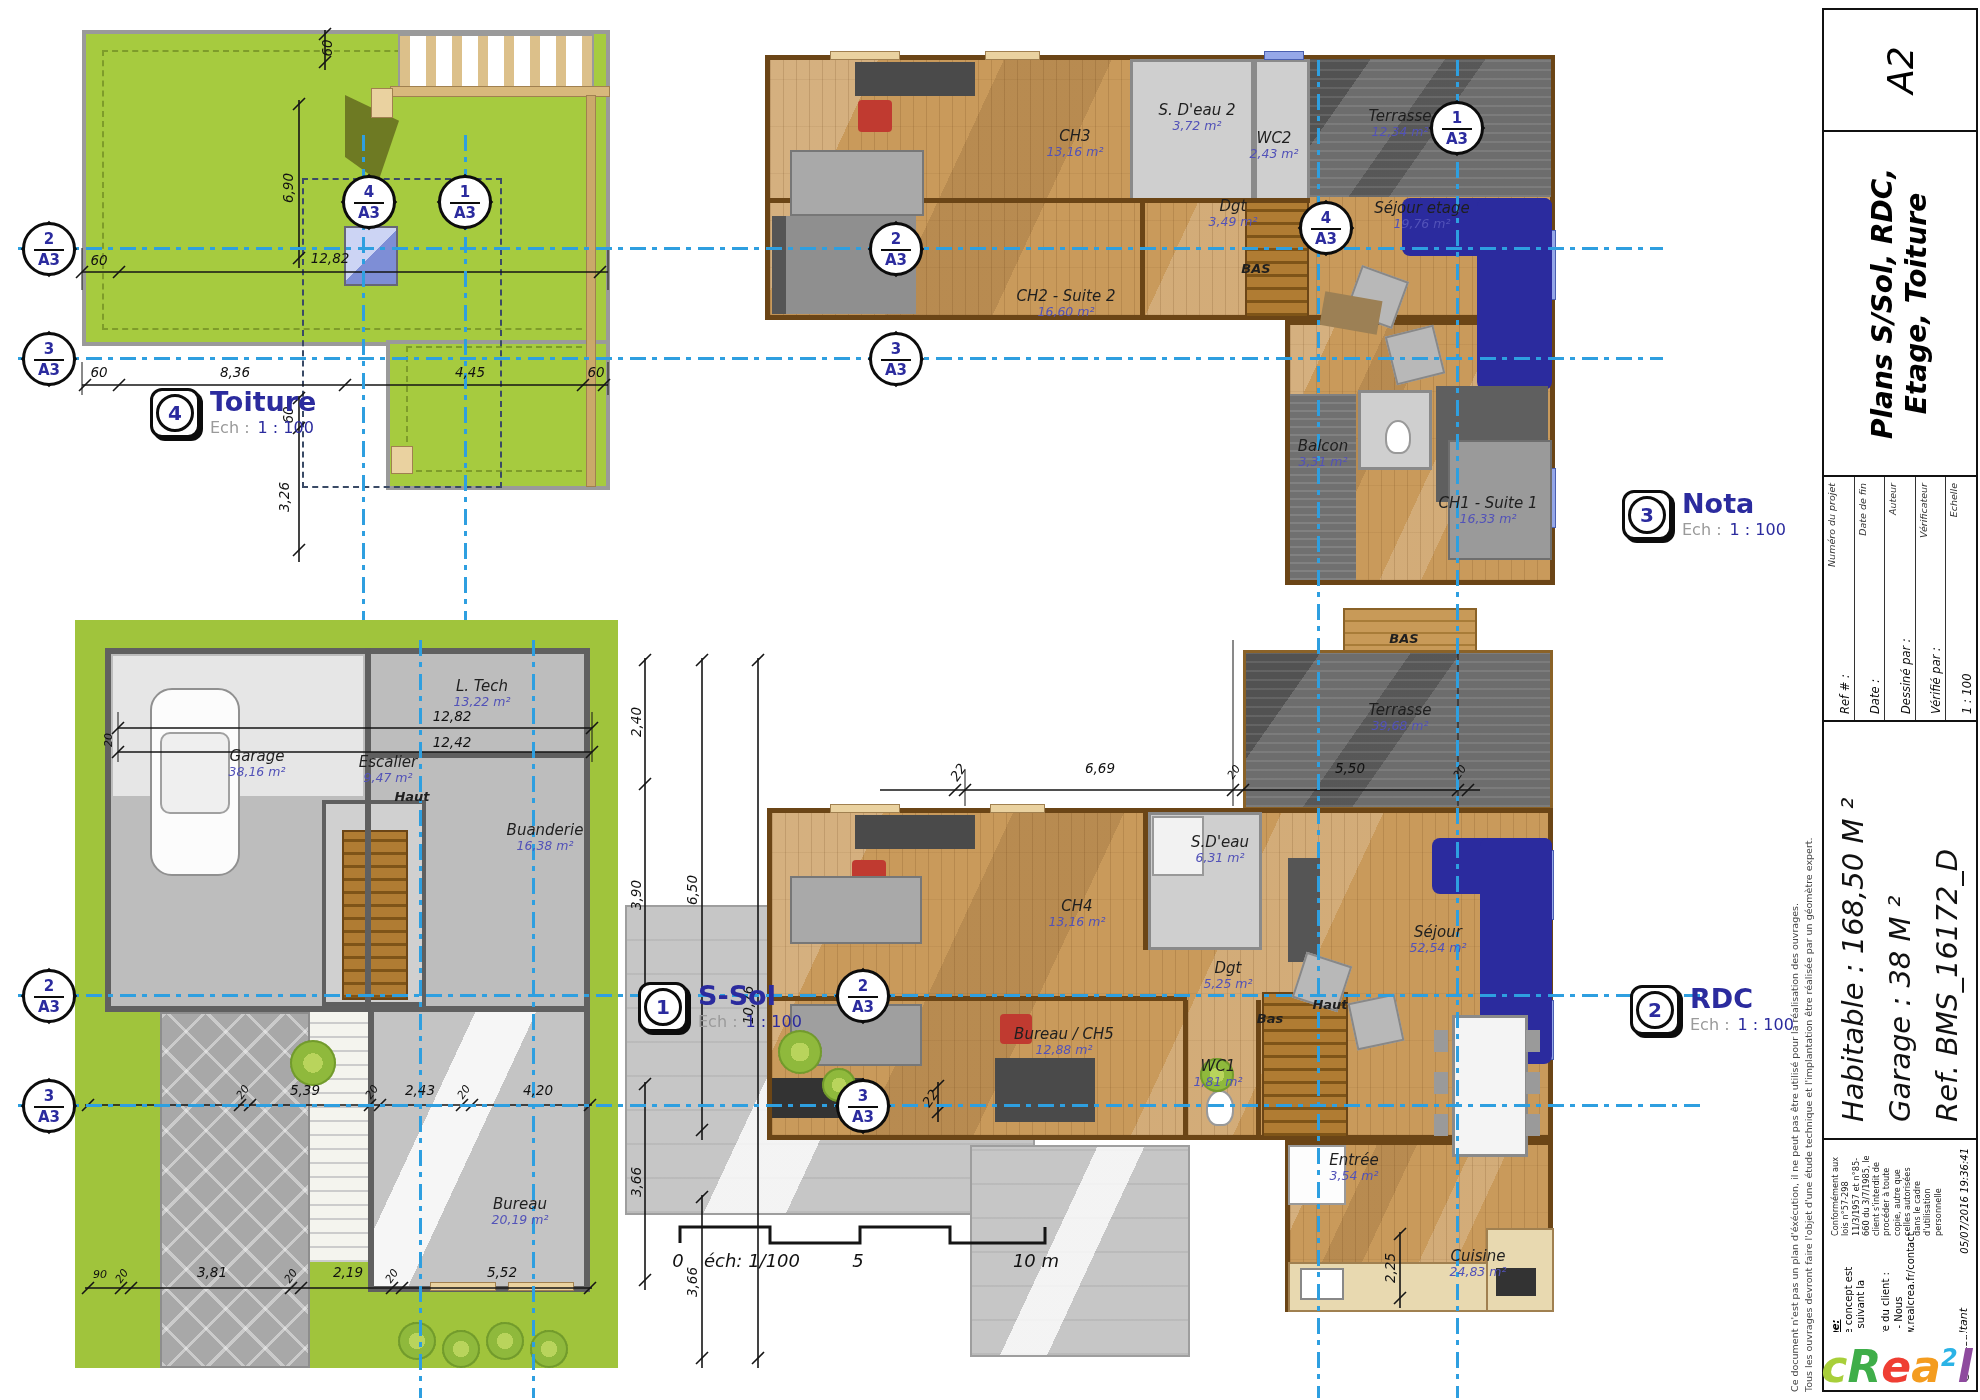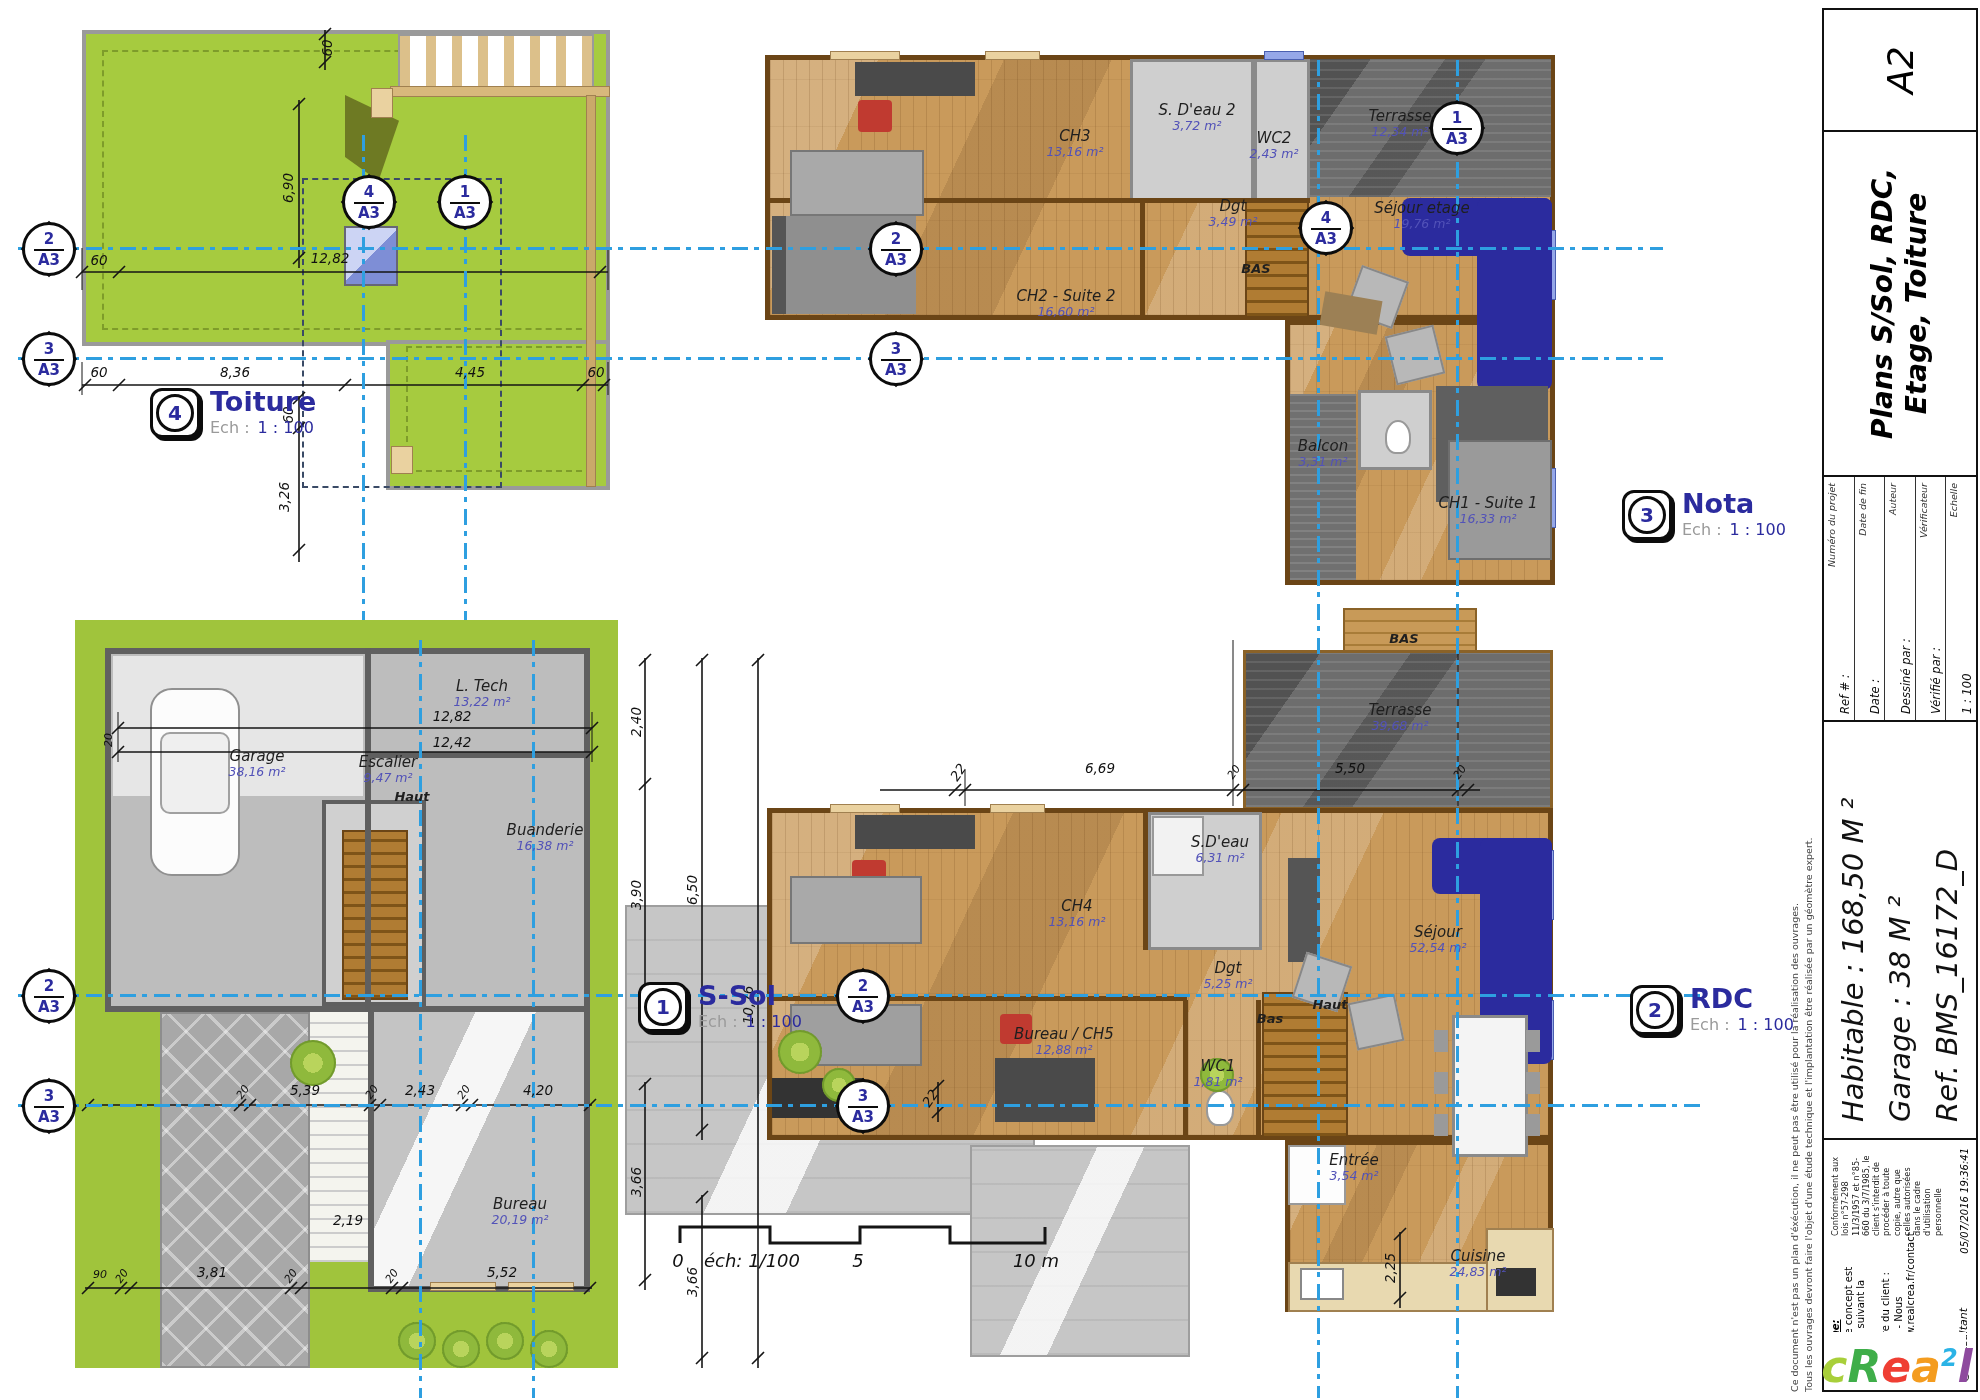--- a/index.html
+++ b/index.html
@@ -458,21 +458,21 @@
   <span class="dim sm r45" style="left:243px;top:1092px">20</span>
   <span class="dim" style="left:305px;top:1090px">5,39</span>
   <span class="dim sm r45" style="left:372px;top:1092px">20</span>
   <span class="dim" style="left:420px;top:1090px">2,43</span>
   <span class="dim sm r45" style="left:464px;top:1092px">20</span>
   <span class="dim" style="left:538px;top:1090px">4,20</span>
   <span class="dim sm" style="left:100px;top:1274px">90</span>
   <span class="dim sm r45" style="left:122px;top:1276px">20</span>
   <span class="dim" style="left:212px;top:1272px">3,81</span>
   <span class="dim sm r45" style="left:291px;top:1276px">20</span>
-  <span class="dim" style="left:348px;top:1220px">2,19</span>
+  <span class="dim" style="left:348px;top:1272px">2,19</span>
   <span class="dim sm r45" style="left:392px;top:1276px">20</span>
   <span class="dim" style="left:502px;top:1272px">5,52</span>
   <span class="dim v" style="left:636px;top:722px">2,40</span>
   <span class="dim v" style="left:636px;top:895px">3,90</span>
   <span class="dim v" style="left:636px;top:1182px">3,66</span>
   <span class="dim v" style="left:692px;top:890px">6,50</span>
   <span class="dim v" style="left:692px;top:1282px">3,66</span>
   <span class="dim v" style="left:748px;top:1005px">10,76</span>
 
   <span class="dim r45" style="left:958px;top:772px">22</span>

